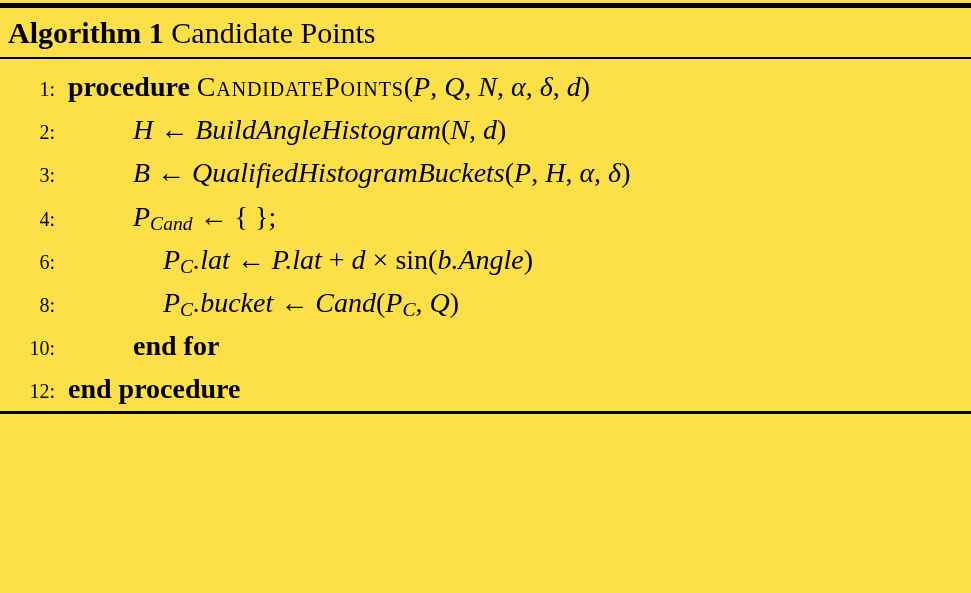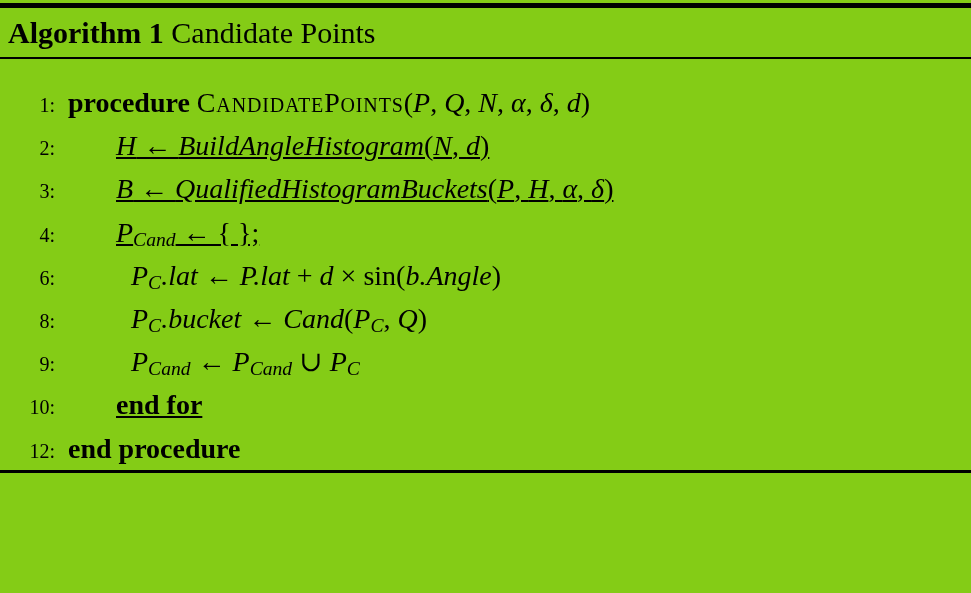--- a/index.html
+++ b/index.html
@@ -1,56 +1,56 @@
 <!DOCTYPE html>
 <html><head>
 <meta charset="utf-8">
 <style>
   * { margin: 0; padding: 0; box-sizing: border-box; }
   html, body { background: #ffffff; }
   .doc {
     width: 971px;
     height: 593px;
-    background: #84cc16;
+    background: #fde047;
     color: #000000;
     font-family: "Liberation Serif", "DejaVu Serif", serif;
     position: relative;
     overflow: hidden;
   }
   .rule { width: 100%; background: #000000; }
   .rule-top { height: 5px; margin-top: 3px; }
   .rule-mid { height: 2px; }
   .rule-bottom { height: 3px; }
   .caption {
     height: 49px;
     line-height: 49px;
     padding-left: 8px;
     font-size: 30px;
     white-space: nowrap;
   }
   .cap-label { font-weight: bold; }
   .cap-title { font-weight: normal; }
-  .lines { padding-top: 22px; }
+  .lines { padding-top: 6px; }
   .line {
     height: 43.2px;
     line-height: 43.2px;
     font-size: 28px;
     white-space: nowrap;
   }
   .num {
     display: inline-block;
     width: 55px;
     text-align: right;
     font-size: 20px;
     color: #000000;
   }
   .content { display: inline-block; }
   .content.indent-0 { margin-left: 13px; }
-  .content.indent-1 { margin-left: 61px; text-decoration: underline; }
-  .content.indent-2 { margin-left: 76px; }
+  .content.indent-1 { margin-left: 78px; }
+  .content.indent-2 { margin-left: 108px; }
   .kw { font-weight: bold; font-style: normal; }
   .rm { font-style: normal; }
   .it { font-style: italic; }
   .sc { font-variant: small-caps; letter-spacing: 0.03em; font-style: normal; }
   .sub { font-style: italic; font-size: 0.7em; vertical-align: -0.22em; }
 </style>
 </head>
 <body>
 
 <div class="doc">
@@ -60,18 +60,17 @@
     <span class="cap-title">Candidate Points</span>
   </div>
   <div class="rule rule-mid"></div>
   <div class="lines" id="algo-lines">
       <div class="line"><span class="num">1:</span><span class="content indent-0"><span class="kw">procedure </span><span class="sc">CandidatePoints</span><span class="rm">(</span><span class="it">P</span><span class="rm">, </span><span class="it">Q</span><span class="rm">, </span><span class="it">N</span><span class="rm">, </span><span class="it">α</span><span class="rm">, </span><span class="it">δ</span><span class="rm">, </span><span class="it">d</span><span class="rm">)</span></span></div>
       <div class="line"><span class="num">2:</span><span class="content indent-1"><span class="it">H</span><span class="rm"> ← </span><span class="it">BuildAngleHistogram</span><span class="rm">(</span><span class="it">N</span><span class="rm">, </span><span class="it">d</span><span class="rm">)</span></span></div>
       <div class="line"><span class="num">3:</span><span class="content indent-1"><span class="it">B</span><span class="rm"> ← </span><span class="it">QualifiedHistogramBuckets</span><span class="rm">(</span><span class="it">P</span><span class="rm">, </span><span class="it">H</span><span class="rm">, </span><span class="it">α</span><span class="rm">, </span><span class="it">δ</span><span class="rm">)</span></span></div>
       <div class="line"><span class="num">4:</span><span class="content indent-1"><span class="it">P</span><span class="sub">Cand</span><span class="rm"> ← { };</span></span></div>
       <div class="line"><span class="num">6:</span><span class="content indent-2"><span class="it">P</span><span class="sub">C</span><span class="it">.lat</span><span class="rm"> ← </span><span class="it">P.lat</span><span class="rm"> + </span><span class="it">d</span><span class="rm"> × sin(</span><span class="it">b.Angle</span><span class="rm">)</span></span></div>
       <div class="line"><span class="num">8:</span><span class="content indent-2"><span class="it">P</span><span class="sub">C</span><span class="it">.bucket</span><span class="rm"> ← </span><span class="it">Cand</span><span class="rm">(</span><span class="it">P</span><span class="sub">C</span><span class="rm">, </span><span class="it">Q</span><span class="rm">)</span></span></div>
-      <div class="line"><span class="num">9:</span><span class="content indent-2"><span class="it">P</span><span class="sub">Cand</span><span class="rm"> ← </span><span class="it">P</span><span class="sub">Cand</span><span class="rm"> ∪ </span><span class="it">P</span><span class="sub">C</span></span></div>
       <div class="line"><span class="num">10:</span><span class="content indent-1"><span class="kw">end for</span></span></div>
       <div class="line"><span class="num">12:</span><span class="content indent-0"><span class="kw">end procedure</span></span></div>
     </div>
   <div class="rule rule-bottom"></div>
 </div>
 
 </body></html>

